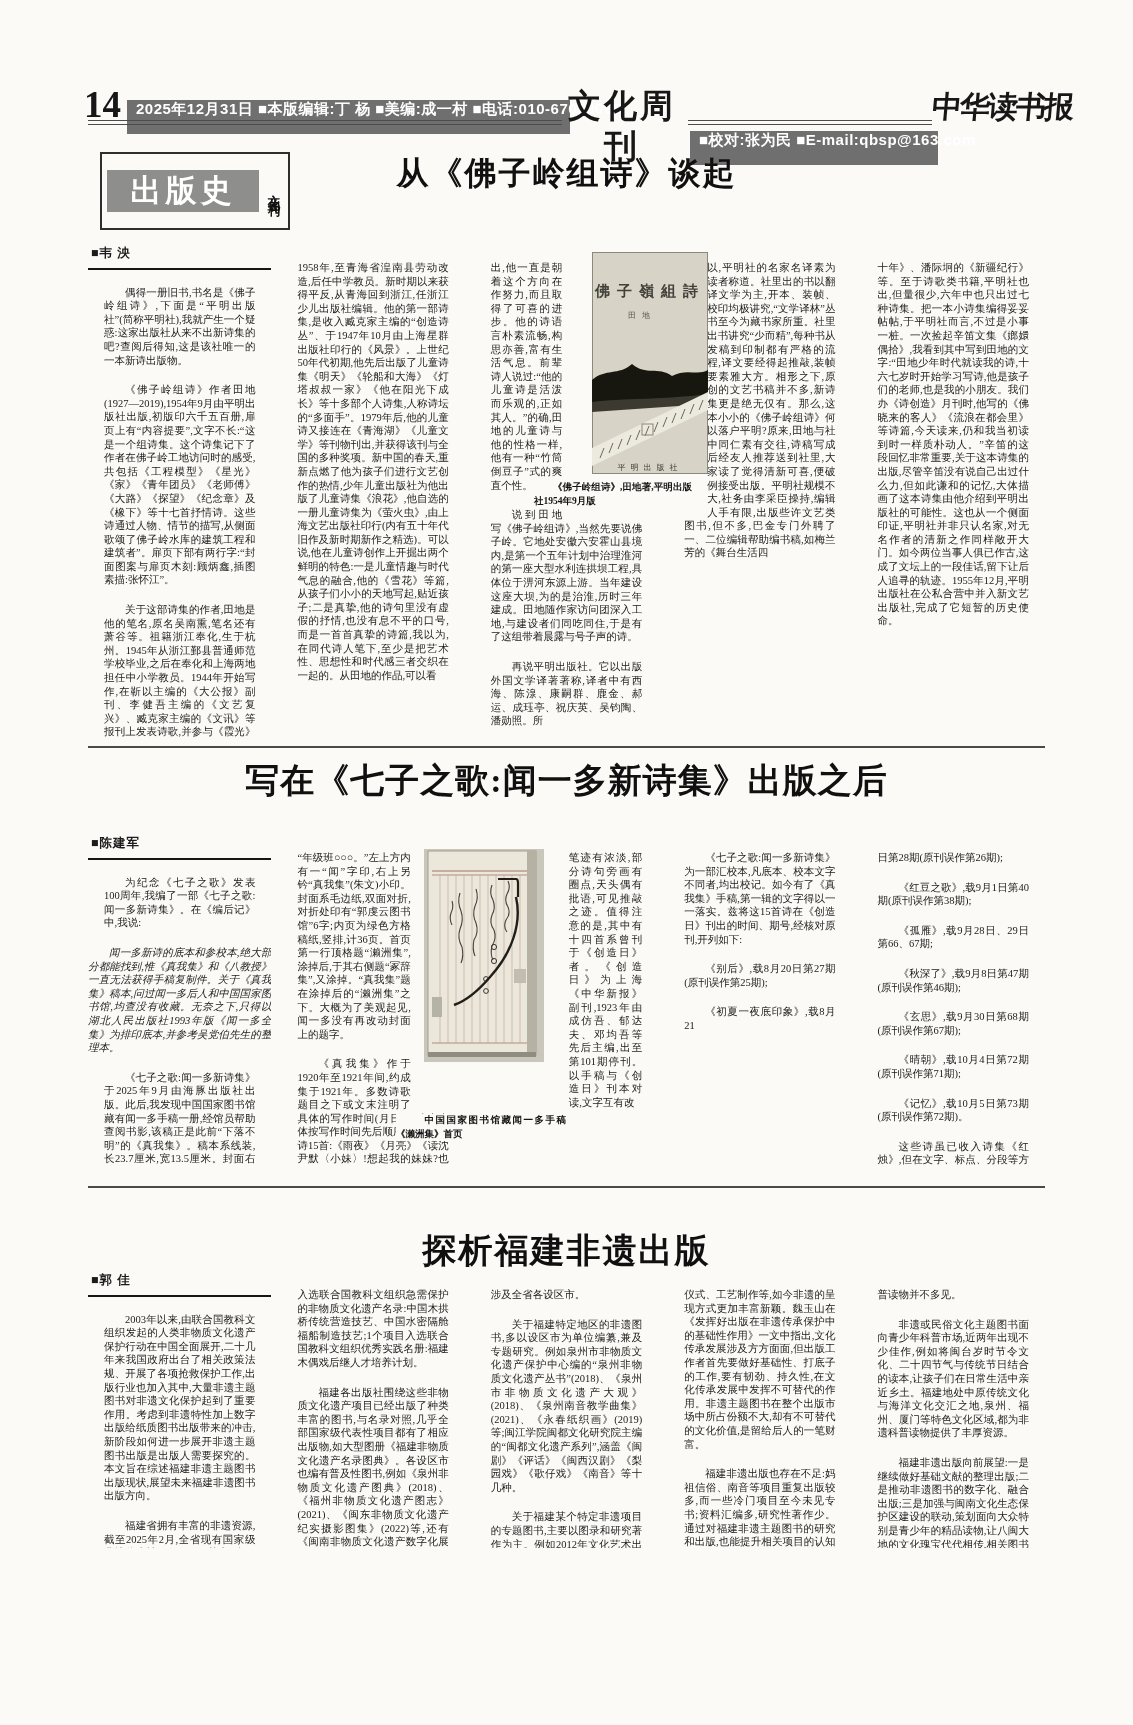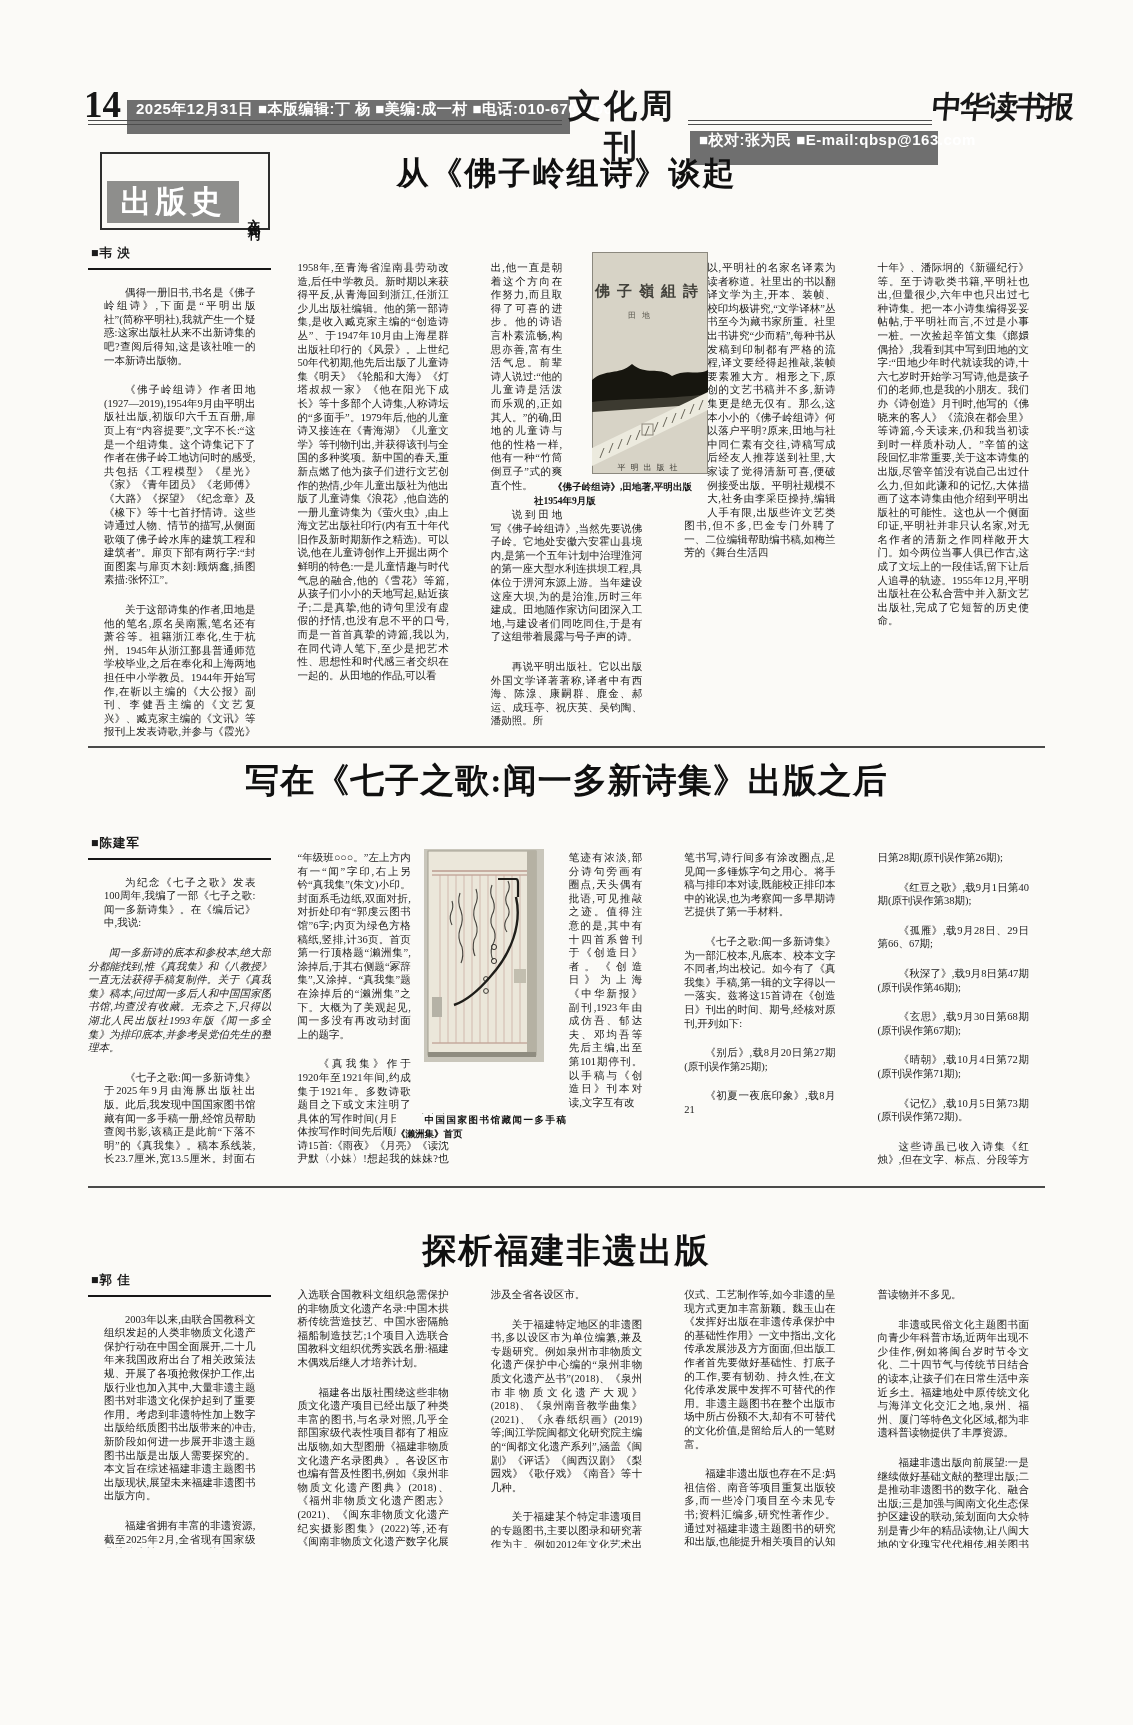--- a/index.html
+++ b/index.html
@@ -11,22 +11,22 @@
        font-family:"Liberation Sans","DejaVu Sans",sans-serif;font-size:15px;line-height:17px;
        padding:0 9px;white-space:nowrap;font-weight:bold;letter-spacing:.5px;}
   .bar-left{left:127px;width:425px;}
   .bar-right{left:690px;width:230px;margin-top:31px;}
   .sect-title{position:absolute;left:556px;top:86px;width:132px;text-align:center;
               font-size:33px;font-weight:900;letter-spacing:3px;line-height:40px;}
   .masthead{position:absolute;left:932px;top:90px;font-size:30px;font-weight:900;
             letter-spacing:-2px;transform:skewX(-5deg);line-height:34px;}
   .rule{position:absolute;height:1px;background:#4c4c4c;}
   
-  .label-box{position:absolute;left:100px;top:152px;width:170px;height:78px;
-             border:2px solid #2e2e2e;background:#fbfaf7;display:flex;align-items:flex-end;
+  .label-box{position:absolute;left:100px;top:152px;width:190px;height:78px;
+             border:2px solid #2e2e2e;background:#fbfaf7;display:flex;align-items:center;
              padding:5px;box-sizing:border-box;gap:5px;}
   .label-main{flex:1;background:#8e8e8c;color:#fff;display:flex;align-items:center;
               justify-content:center;font-size:31px;font-weight:900;letter-spacing:4px;}
   .label-sub{writing-mode:vertical-rl;font-size:12.5px;font-weight:bold;letter-spacing:3px;
              display:flex;align-items:center;color:#111;padding:2px 1px;}
   
   .headline{position:absolute;left:88px;width:957px;text-align:center;font-weight:900;color:#101010;}
   .h1{top:152px;font-size:32px;letter-spacing:2px;}
   .h2{top:758px;font-size:34px;letter-spacing:1px;}
   .h3{top:1228px;font-size:34px;letter-spacing:2px;}
@@ -142,21 +142,20 @@
     <div class="col">
       <span class="sp sp-a2c2"></span>
       <p class="cont">“年级班○○○。”左上方内有一“闻”字印,右上另钤“真我集”(朱文)小印。封面系毛边纸,双面对折,对折处印有“郭虔云图书馆”6字;内页为绿色方格稿纸,竖排,计36页。首页第一行顶格题“濑洲集”,涂掉后,于其右侧题“冢辞集”,又涂掉。“真我集”题在涂掉后的“濑洲集”之下。大概为了美观起见,闻一多没有再改动封面上的题字。</p>
       <p>《真我集》作于1920年至1921年间,约成集于1921年。多数诗歌题目之下或文末注明了具体的写作时间(月日)。稿本大体按写作时间先后顺序编次,共收诗15首:《雨夜》《月亮》《读沈尹默〈小妹〉!想起我的妹妹?也作一首》《雪片》《西岸》《所见》《南山诗》《晚霁见月》等。其中,《南山诗》标明为“古诗今译”;《雪片》《雨夜》后经删改,收入1923年9月泰东图书局初版《红烛》时,文字略有修改。</p>
     </div>
     <div class="col">
       <span class="sp sp-a2c3"></span>
       <p class="cont">笔迹有浓淡,部分诗句旁画有圈点,天头偶有批语,可见推敲之迹。值得注意的是,其中有十四首系曾刊于《创造日》者。《创造日》为上海《中华新报》副刊,1923年由成仿吾、郁达夫、邓均吾等先后主编,出至第101期停刊。以手稿与《创造日》刊本对读,文字互有改</p>
     </div>
     <div class="col">
-      <p class="cont">笔书写,诗行间多有涂改圈点,足见闻一多锤炼字句之用心。将手稿与排印本对读,既能校正排印本中的讹误,也为考察闻一多早期诗艺提供了第一手材料。</p>
       <p>《七子之歌:闻一多新诗集》为一部汇校本,凡底本、校本文字不同者,均出校记。如今有了《真我集》手稿,第一辑的文字得以一一落实。兹将这15首诗在《创造日》刊出的时间、期号,经核对原刊,开列如下:</p>
       <p>《别后》,载8月20日第27期(原刊误作第25期);</p>
       <p>《初夏一夜底印象》,载8月21</p>
     </div>
     <div class="col">
       <p class="cont">日第28期(原刊误作第26期);</p>
       <p>《红豆之歌》,载9月1日第40期(原刊误作第38期);</p>
       <p>《孤雁》,载9月28日、29日第66、67期;</p>
       <p>《秋深了》,载9月8日第47期(原刊误作第46期);</p>
       <p>《玄思》,载9月30日第68期(原刊误作第67期);</p>

